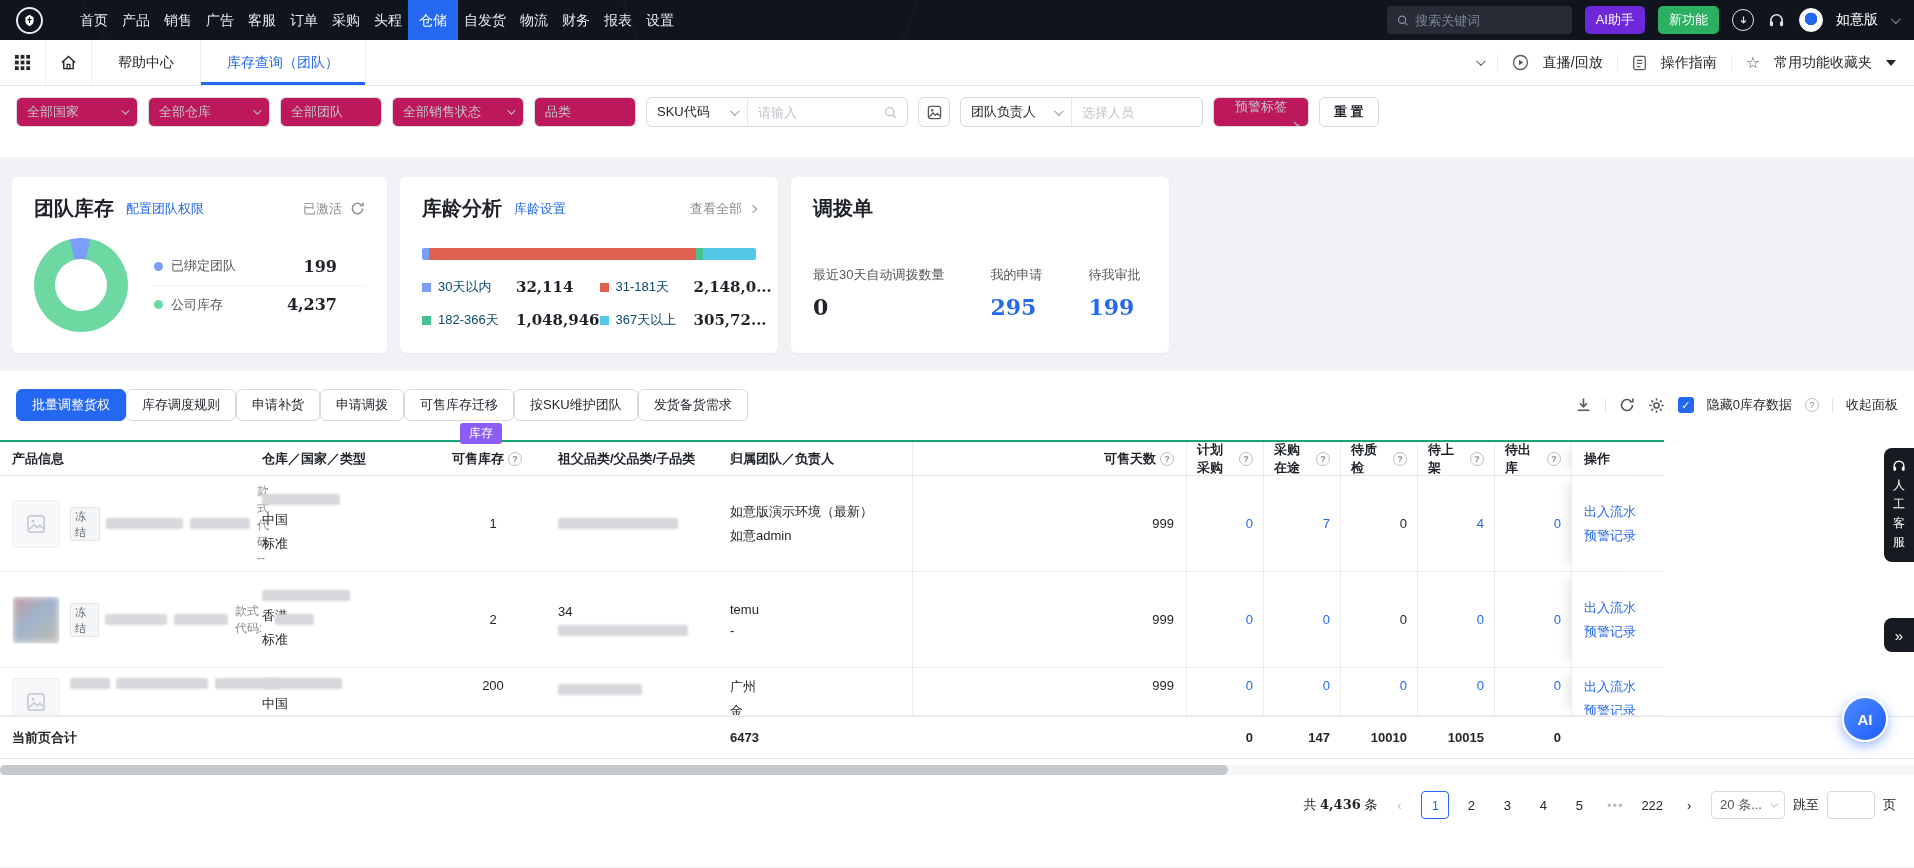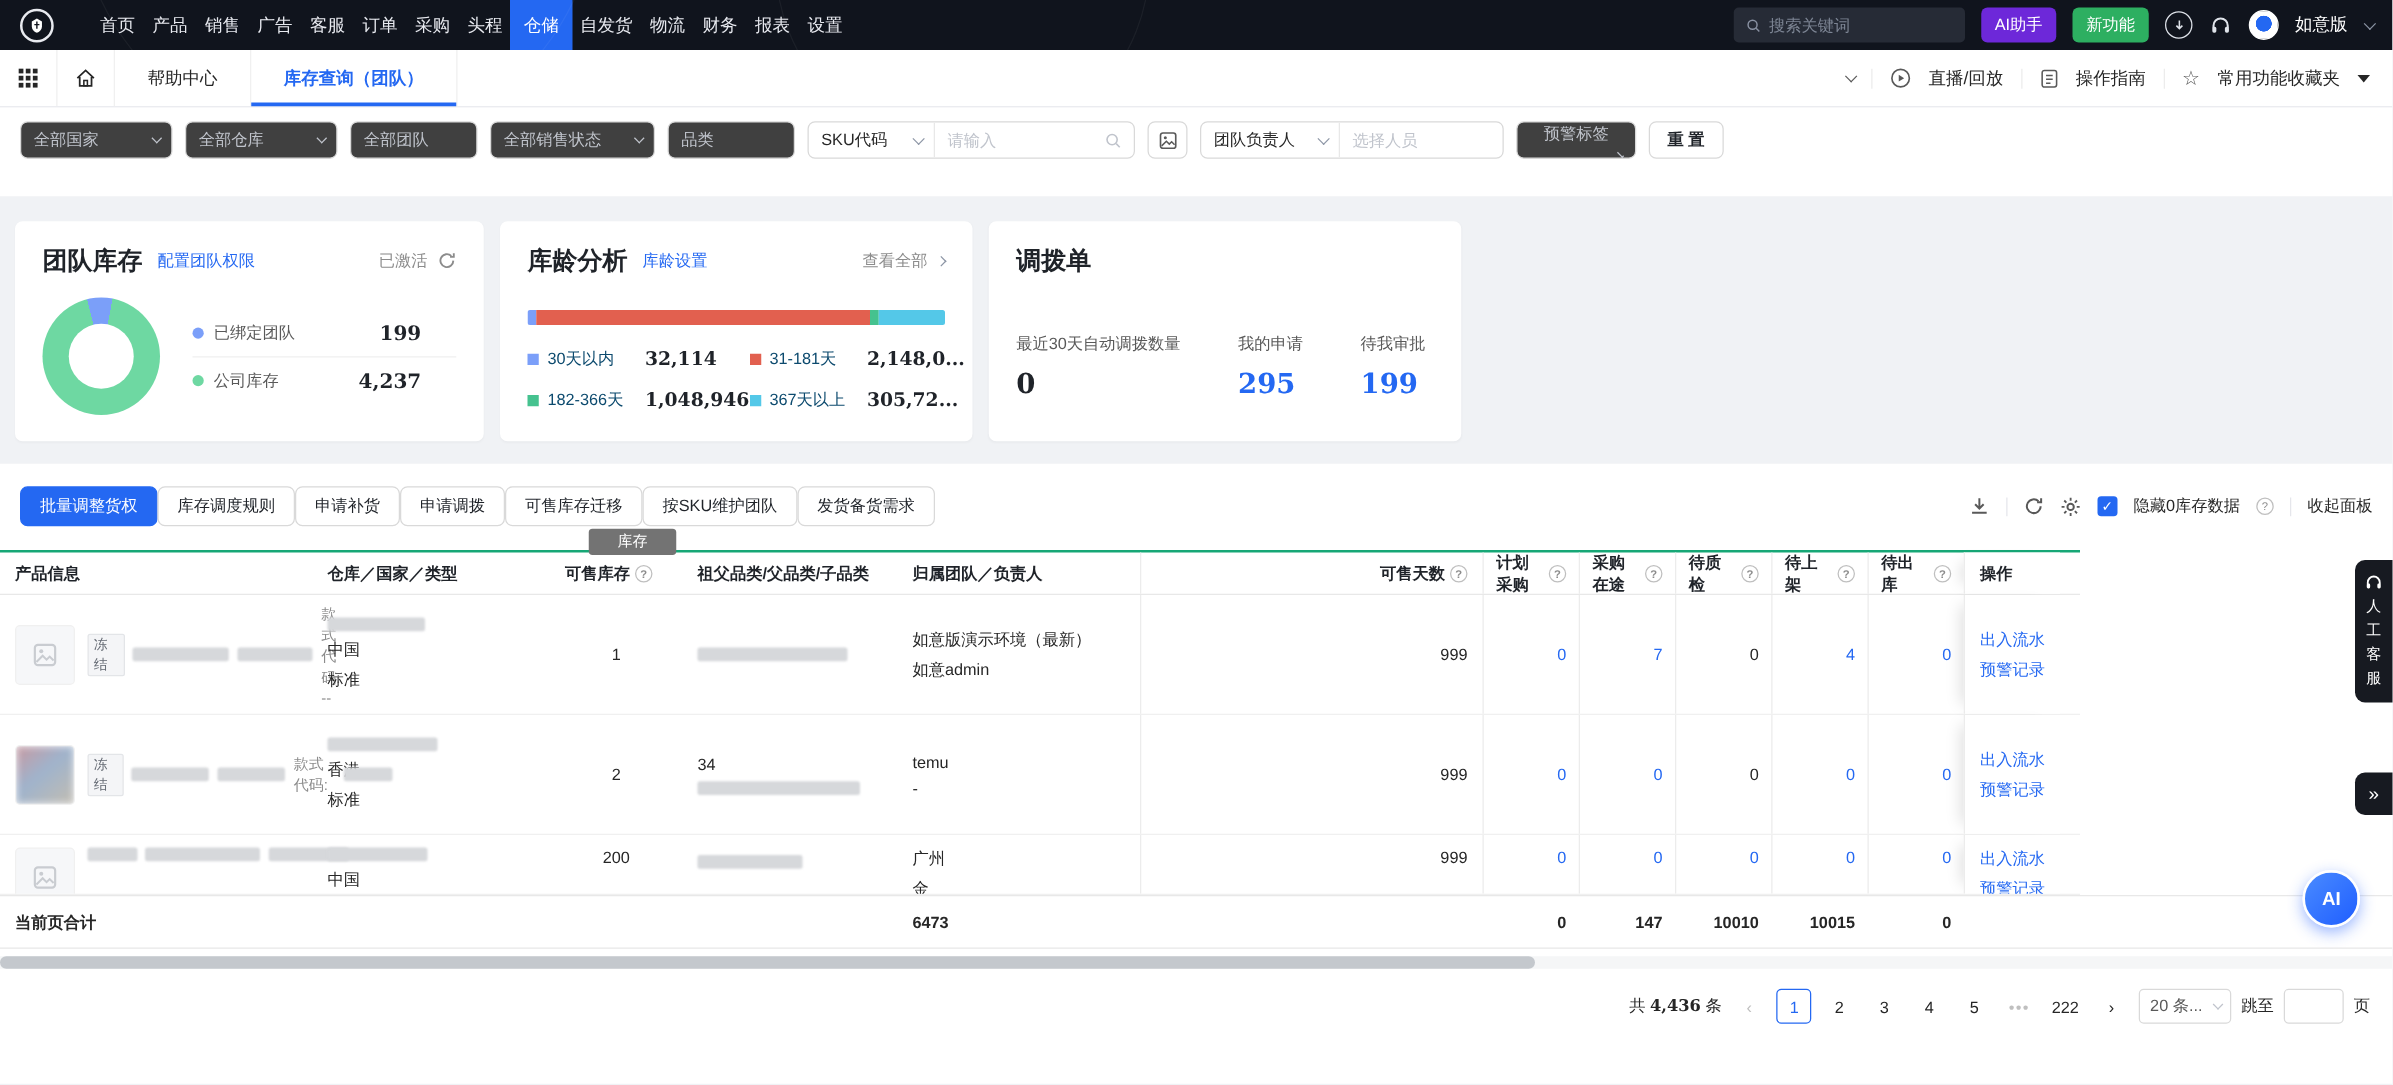--- a/index.html
+++ b/index.html
@@ -23,29 +23,29 @@
   .circle-ic { width:22px; height:22px; border-radius:50%; border:1.6px solid #dfe3ea; display:flex; align-items:center; justify-content:center; }
   .avatar { width:24px; height:24px; border-radius:50%; background:radial-gradient(circle at 50% 45%, #2468f2 0 38%, #fff 40% 100%); border:1px solid #fff; }
   .acct { color:#fff; font-size:14px; }
   .chev { display:inline-block; width:7px; height:7px; border-right:1.6px solid #8c95a5; border-bottom:1.6px solid #8c95a5; transform:rotate(45deg) translateY(-2px); }
   .chev.dark { border-color:#595959; }
 
   
   .tabbar { height:46px; background:#fff; border-bottom:1px solid #e5e6eb; display:flex; align-items:stretch; }
   .tb-ic { width:46px; display:flex; align-items:center; justify-content:center; border-right:1px solid #f0f0f0; cursor:pointer; }
   .tab { display:flex; align-items:center; padding:0 26px; font-size:14px; border-right:1px solid #f0f0f0; cursor:pointer; position:relative; }
-  .tab.active { color:#2468f2; font-weight:bold; }
+  .tab.active { color:#2468f2; font-weight:normal; }
   .tab.active::after { content:""; position:absolute; left:0; right:0; bottom:0; height:3px; background:#2468f2; }
   .tabbar-right { margin-left:auto; display:flex; align-items:center; gap:14px; padding-right:18px; font-size:14px; color:#262626; }
   .tb-sep { width:1px; height:16px; background:#ececec; }
   .tri-down { width:0; height:0; border-left:5px solid transparent; border-right:5px solid transparent; border-top:6px solid #262626; }
 
   
   .filterbar { background:#fff; padding:11px 16px 30px; display:flex; gap:10px; align-items:center; }
-  .sel { height:30px; border:1px solid #d9d9d9; border-radius:6px; display:flex; align-items:center; padding:0 10px; gap:8px; background:#404040; cursor:pointer; }
+  .sel { height:30px; border:1px solid #d9d9d9; border-radius:6px; display:flex; align-items:center; padding:0 10px; gap:8px; background:#be185d; cursor:pointer; }
   .sel .ph { color:#c0c4cc; }
   .sel .chev { border-color:#c0c4cc; width:6px; height:6px; margin-left:auto; }
   .compound { display:flex; height:30px; border:1px solid #d9d9d9; border-radius:6px; overflow:hidden; background:#fff; }
   .compound .part { display:flex; align-items:center; padding:0 10px; gap:8px; }
   .compound .part + .part { border-left:1px solid #e8e8e8; }
   .compound input { border:none; outline:none; font-size:13px; width:118px; }
   .compound input::placeholder { color:#c0c4cc; }
   .sq-btn { width:32px; height:30px; border:1px solid #d9d9d9; border-radius:6px; background:#fff; display:flex; align-items:center; justify-content:center; cursor:pointer; }
   .reset-btn { height:30px; padding:0 14px; border:1px solid #d9d9d9; border-radius:6px; background:#fff; font-weight:bold; color:#1f2329; cursor:pointer; font-size:13px; }
 
@@ -78,21 +78,21 @@
 
   
   .panel { background:#fff; margin-top:18px; height:496px; position:relative; }
   .toolbar { display:flex; align-items:center; gap:0; padding:18px 16px 0; }
   .btn { height:32px; padding:0 15px; border:1px solid #d9d9d9; border-radius:6px; background:#fff; font-size:13px; color:#1f2329; cursor:pointer; }
   .btn.primary { background:#2468f2; border-color:#2468f2; color:#fff; }
   .toolbar-right { margin-left:auto; display:flex; align-items:center; gap:13px; }
   .t-sep { width:1px; height:15px; background:#e5e6eb; }
   .cbx { width:16px; height:16px; border-radius:3px; background:#2468f2; color:#fff; font-size:11px; display:flex; align-items:center; justify-content:center; cursor:pointer; }
   .qmark { width:14px; height:14px; border-radius:50%; border:1px solid #bfbfbf; color:#8c8c8c; font-size:9px; display:inline-flex; align-items:center; justify-content:center; flex:0 0 auto; }
-  .stock-tag { position:absolute; left:471px; top:52px; background:#737373; color:#fff; font-size:12px; padding:2px 23px; border-radius:3px; z-index:5; }
+  .stock-tag { position:absolute; left:460px; top:52px; background:#8b5cf6; color:#fff; font-size:12px; padding:2px 9px; border-radius:3px; z-index:5; }
 
   
   .tbl { margin-top:19px; width:1664px; }
   .thead { display:flex; border-top:2px solid #17a776; border-bottom:1px solid #e8e8e8; height:36px; font-weight:bold; color:#1f2329; }
   .cell { padding:0 12px; display:flex; align-items:center; }
   .c-product { width:250px; } .c-wh { width:190px; } .c-sell { width:106px; }
   .c-cat { width:172px; } .c-team { width:194px; }
   .c-days { width:274px; justify-content:flex-end; border-left:1px solid #ececec; }
   .c-num { width:77px; justify-content:flex-end; border-left:1px solid #ececec; padding:0 10px; }
   .c-action { width:77px; border-left:1px solid #ececec; background:#fff; box-shadow:-10px 0 12px -8px rgba(0,0,0,.13); }

